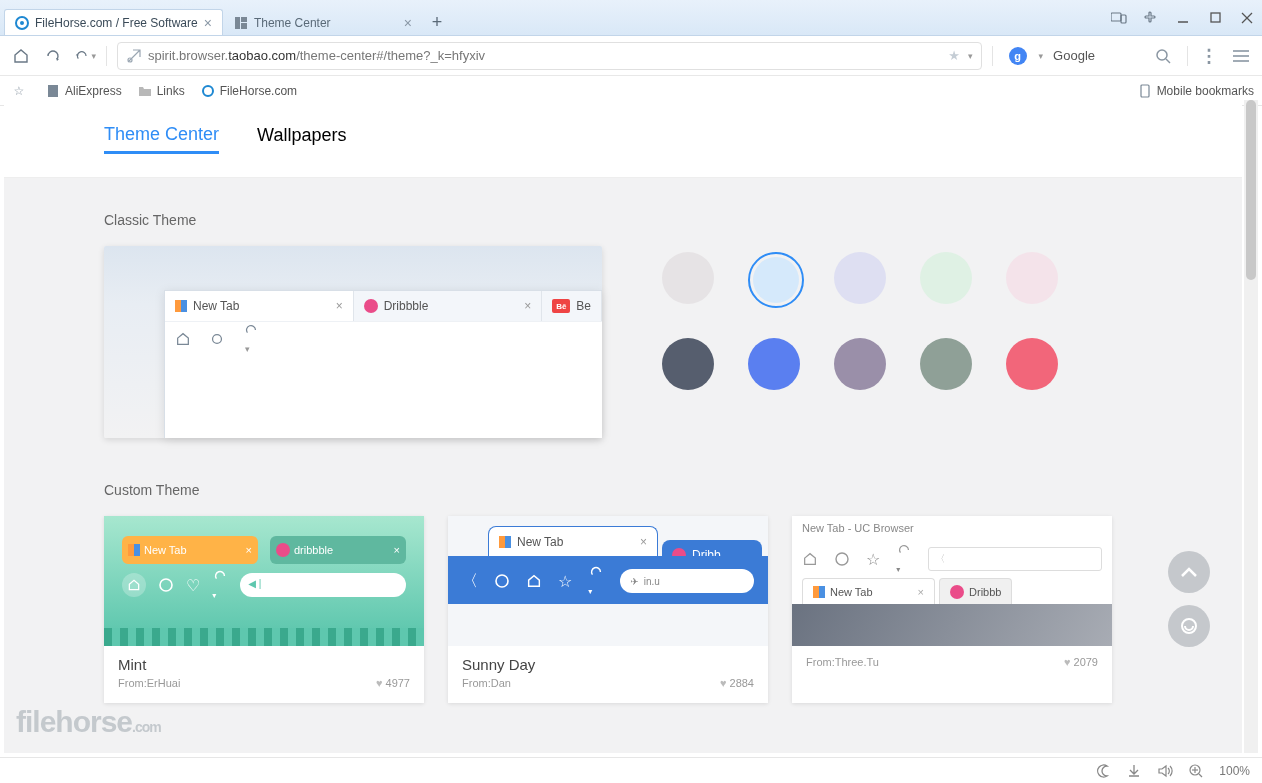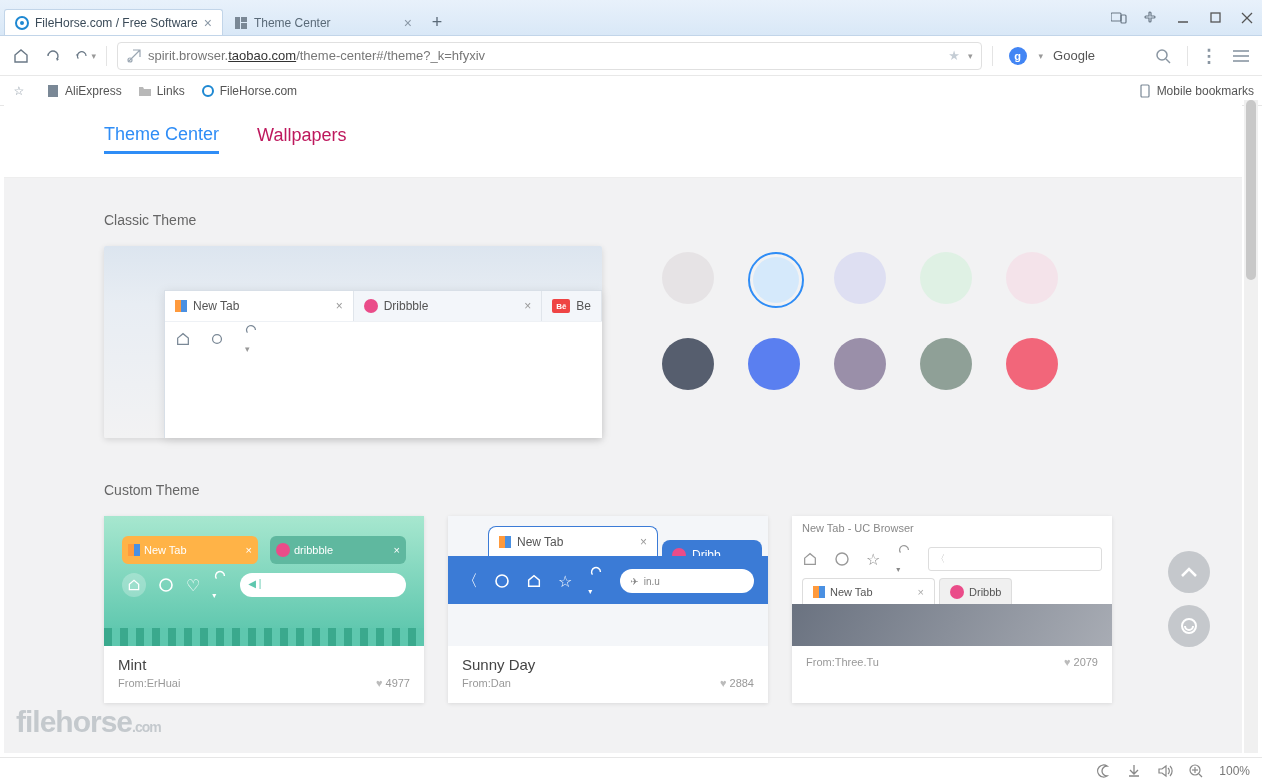--- a/index.html
+++ b/index.html
@@ -14,33 +14,33 @@
 .btab .label { flex: 1; white-space: nowrap; overflow: hidden; text-overflow: ellipsis; }
 .btab .x { color: #8a98a6; font-size: 14px; padding-left: 6px; }
 .newtab-btn { width: 28px; height: 26px; display: flex; align-items: center; justify-content: center; color: #5a6a78; font-size: 18px; cursor: pointer; }
 .winctrls { display: flex; align-items: center; padding-right: 6px; gap: 14px; }
 .winctrls span { width: 18px; height: 18px; display: inline-flex; align-items: center; justify-content: center; color: #5a6a78; cursor: pointer; }
 
 .toolbar { height: 40px; background: #fff; display: flex; align-items: center; padding: 0 10px; border-bottom: 1px solid #e8e8e8; gap: 10px; }
 .tbtn { width: 22px; height: 22px; display: inline-flex; align-items: center; justify-content: center; color: #6a7886; cursor: pointer; }
 .addrbar { flex: 1; height: 28px; border: 1px solid #e0e0e0; border-radius: 4px; display: flex; align-items: center; padding: 0 8px; font-size: 13px; color: #777; gap: 6px; }
 .addrbar .urlbox { flex: 1; color: #777; }
-.addrbar .urlbox b { color: #333; font-weight: normal; text-decoration: underline; }
+.addrbar .urlbox b { color: #333; font-weight: normal; }
 .searchseg { display: flex; align-items: center; gap: 10px; font-size: 13px; color: #555; padding: 0 6px; }
 .gicon { width: 18px; height: 18px; border-radius: 50%; background: #4285f4; color: #fff; font-size: 11px; font-weight: bold; display: inline-flex; align-items: center; justify-content: center; }
 
 .bookmarkbar { height: 30px; background: #fff; display: flex; align-items: center; padding: 0 8px; border-bottom: 1px solid #e6e6e6; font-size: 12px; color: #555; gap: 16px; }
 .bmitem { display: flex; align-items: center; gap: 5px; cursor: pointer; }
 .bmitem .ficon { width: 14px; height: 14px; display: inline-flex; align-items: center; justify-content: center; }
 
 
 .page { position: absolute; left: 4px; top: 100px; right: 20px; bottom: 30px; background: #f2f2f3; overflow: hidden; }
 .page-inner { background: #fff; margin: 0; }
 .pagenav { height: 78px; background: #fff; display: flex; align-items: center; padding: 0 100px; gap: 38px; font-size: 18px; border-bottom: 1px solid #eee; }
-.pagenav .navitem { padding-bottom: 6px; color: #be185d; cursor: pointer; }
+.pagenav .navitem { padding-bottom: 6px; color: #000000; cursor: pointer; }
 .pagenav .navitem.active { color: #2f8df6; border-bottom: 3px solid #2f8df6; font-weight: 500; }
 
 .section { padding: 34px 100px 10px; }
 .sectitle { font-size: 14px; color: #666; margin-bottom: 18px; }
 
 .classic-row { display: flex; gap: 60px; }
 .classic-preview { width: 498px; height: 192px; background: linear-gradient(#dce5ef 0%, #e8edf3 30%, #f2f2f3 100%); position: relative; box-shadow: 0 2px 6px rgba(0,0,0,0.12); border-radius: 2px; }
 .miniwin { position: absolute; left: 60px; top: 44px; right: 0; bottom: 0; background: #fff; border: 1px solid #d8dfe7; border-bottom: none; border-right: none; box-shadow: 0 2px 10px rgba(0,0,0,0.1); }
 .miniwin .mtabs { height: 30px; display: flex; background: #f3f6fa; }
 .miniwin .mtab { flex: 1; display: flex; align-items: center; padding: 0 10px; font-size: 12px; color: #555; border-right: 1px solid #e0e5eb; gap: 6px; }

